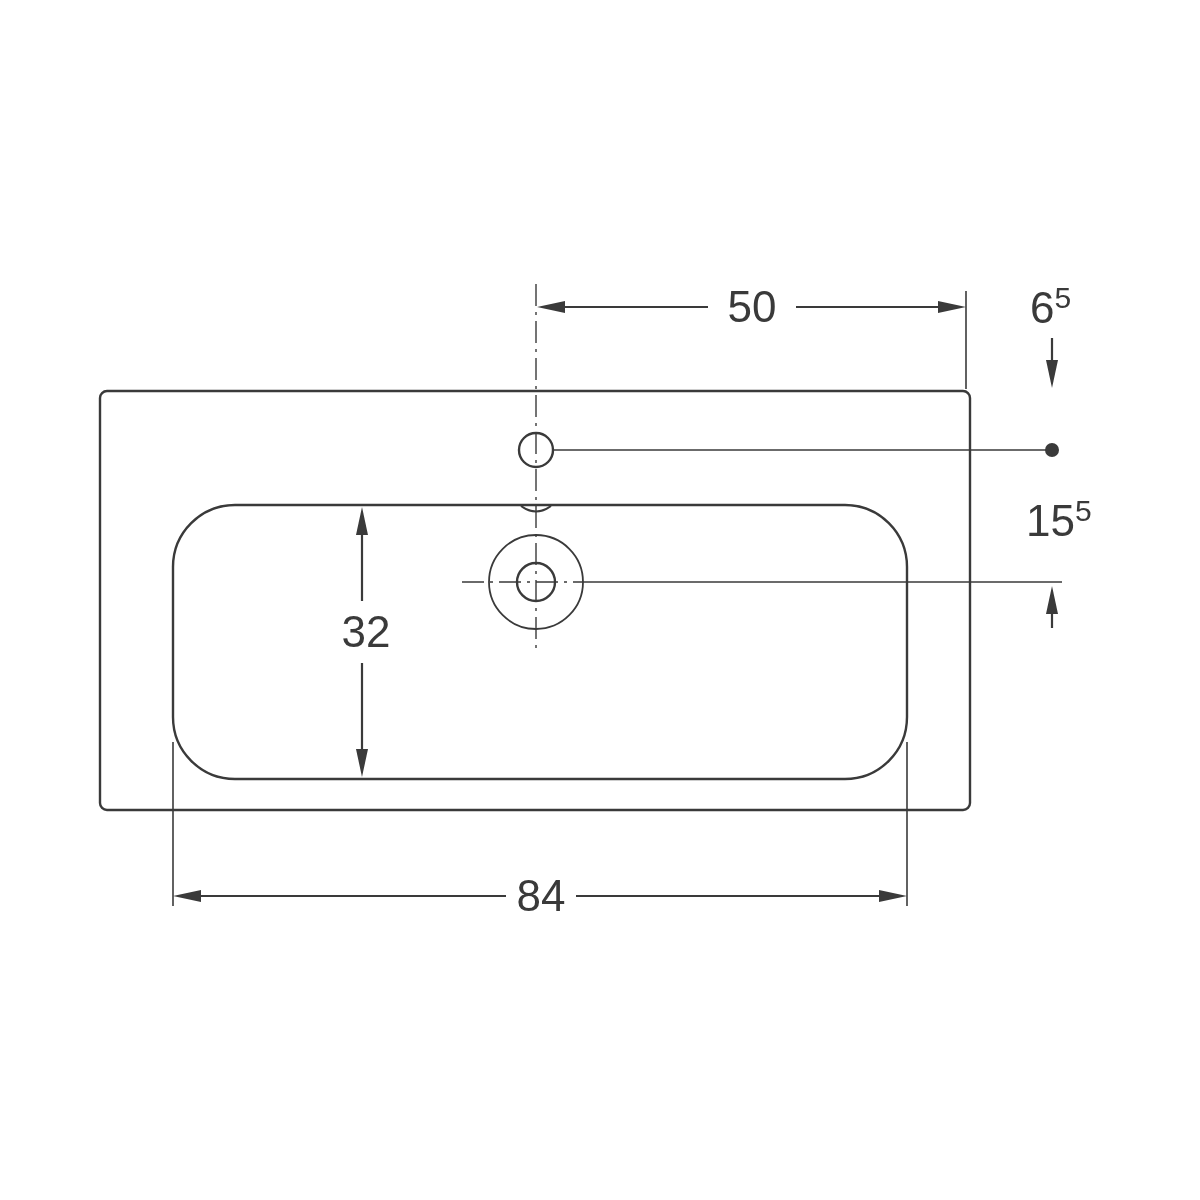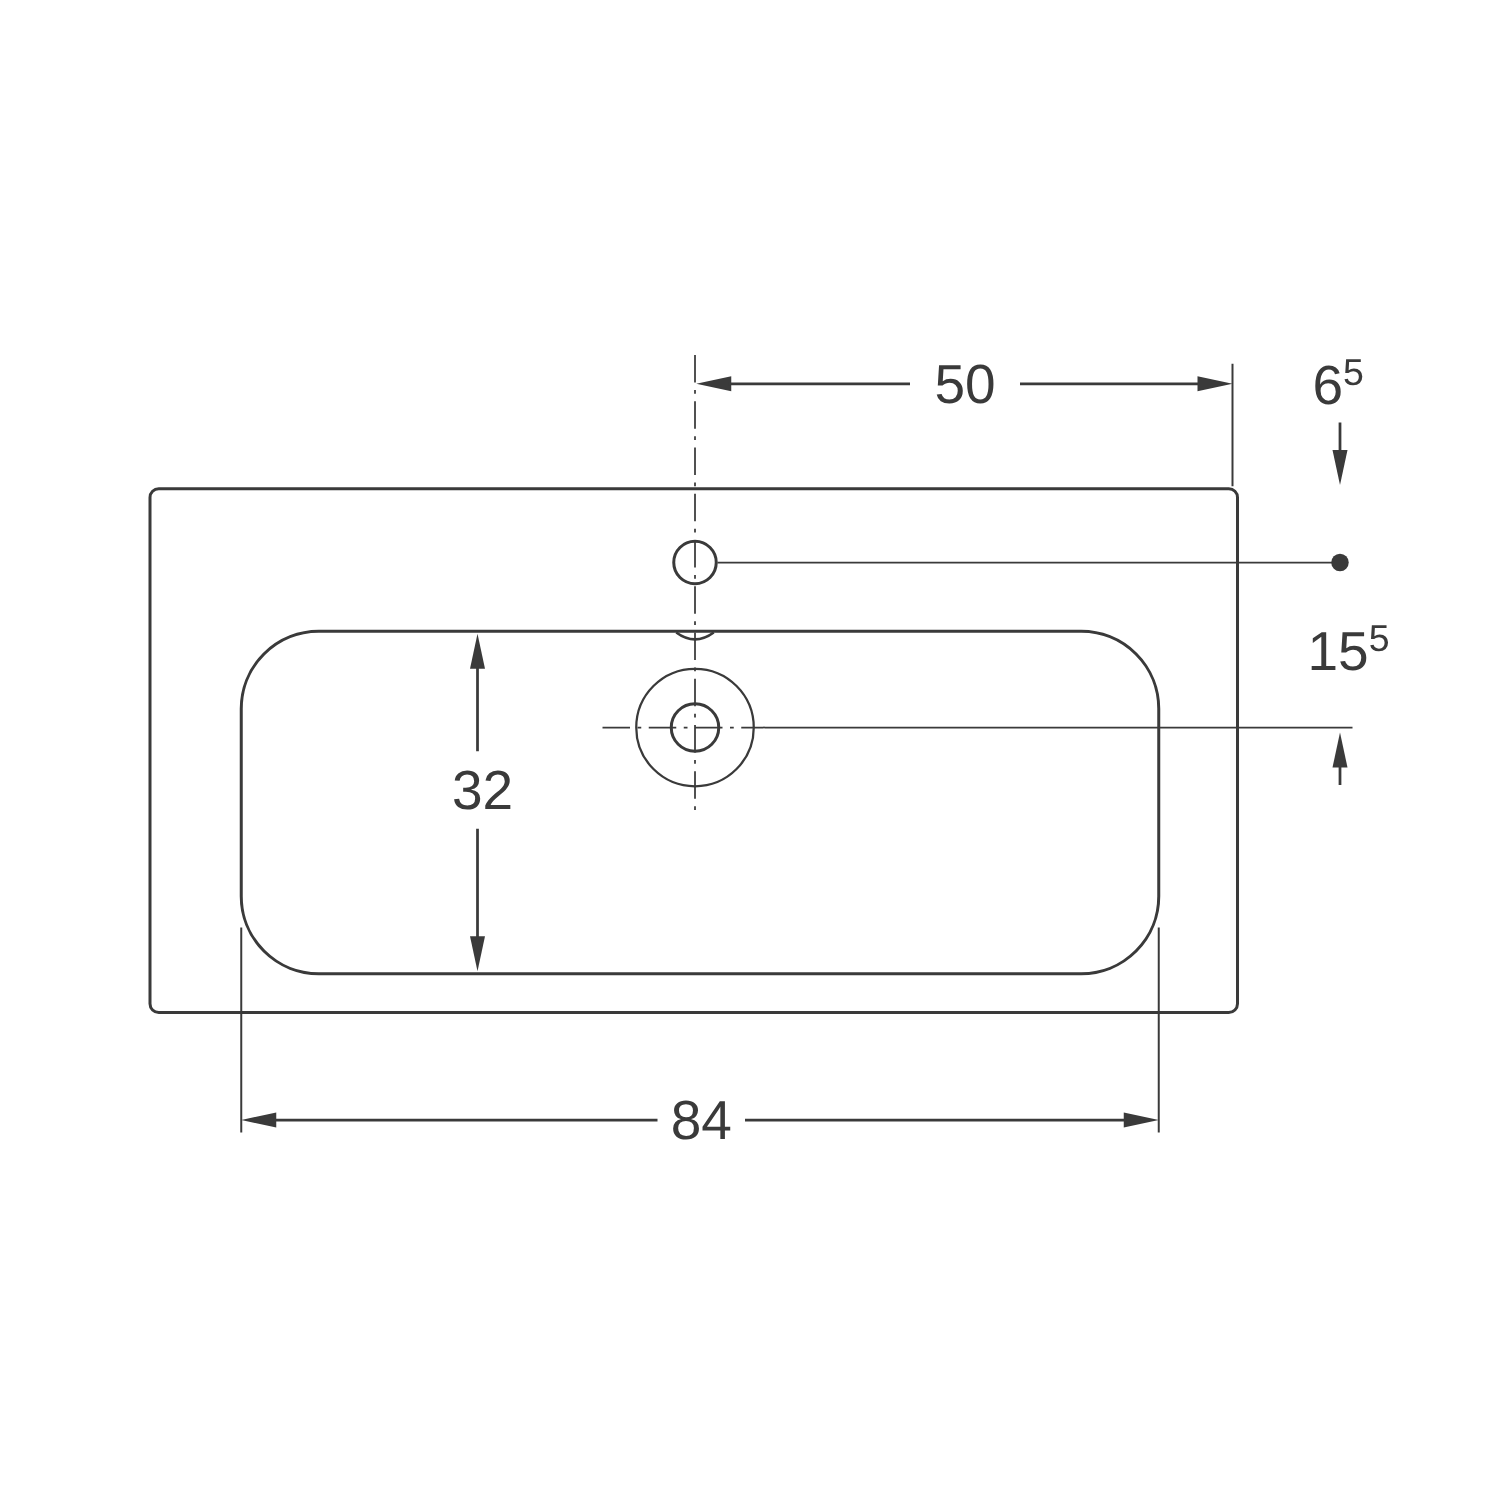--- a/index.html
+++ b/index.html
@@ -11,21 +11,20 @@
     padding:0;
     width:1200px;
     height:1200px;
     background:var(--bg-color);
     font-family:"Liberation Sans", sans-serif;
   }
   .canvas{
     width:968px;
     height:1200px;
     background:var(--bg-color);
-    padding-left:20px;
   }
   svg{display:block;}
 
   .outline{fill:none;stroke:var(--line-color);stroke-width:2.4;}
   .outline-light{fill:none;stroke:var(--line-color);stroke-width:1.8;}
   .thin{fill:none;stroke:var(--line-color);stroke-width:1.4;}
   .centerline{fill:none;stroke:var(--line-color);stroke-width:1.4;stroke-dasharray:22 6 3 6;}
   .dim{fill:none;stroke:var(--line-color);stroke-width:2.2;}
   .ext{fill:none;stroke:var(--line-color);stroke-width:1.6;}
   .arrow{fill:var(--line-color);stroke:none;}

